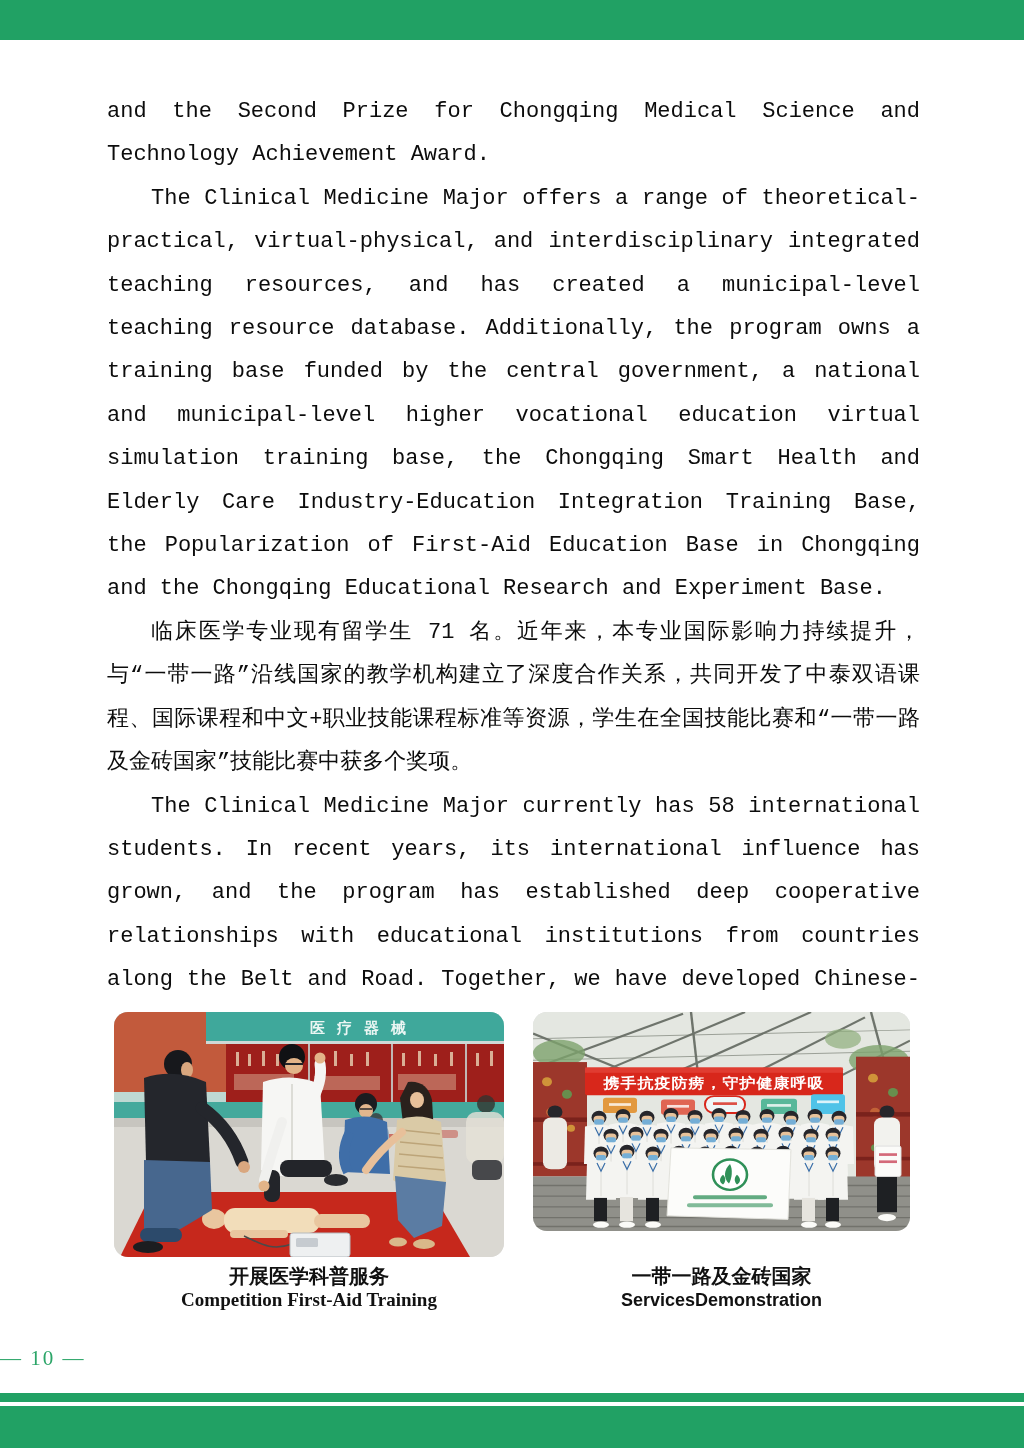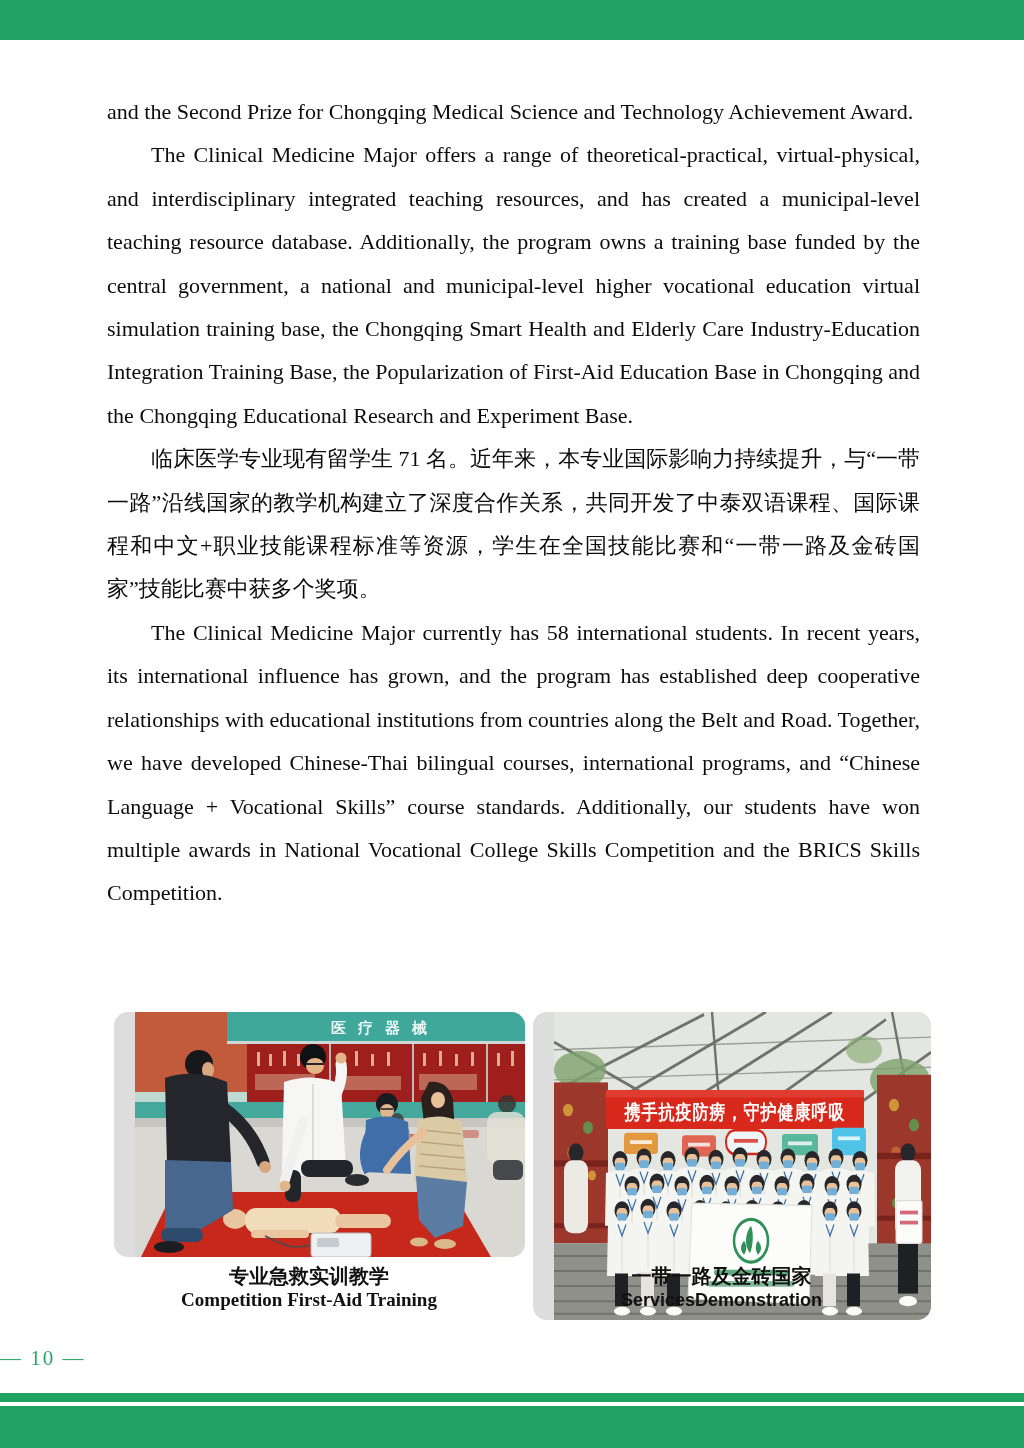--- a/index.html
+++ b/index.html
@@ -8,29 +8,29 @@
     background:#ffffff;overflow:hidden;
     font-family:"Liberation Serif","DejaVu Serif",serif;
   }
   .topbar{position:absolute;left:0;top:0;width:1024px;height:40px;background:#21a164;}
   .bar-thin{position:absolute;left:0;top:1393px;width:1024px;height:9px;background:#21a164;}
   .bar-thick{position:absolute;left:0;top:1406px;width:1024px;height:42px;background:#21a164;}
   .content{
     position:absolute;left:107px;top:90px;width:813px;height:924px;overflow:hidden;
     font-size:22px;line-height:43.4px;color:#0c0c0c;text-align:justify;
   }
-  .content p{margin:0;}
+  .content p{margin:0;font-family:Liberation Mono, monospace;}
   .content p.indent{text-indent:44px;}
   .zh{font-family:"Liberation Serif","DejaVu Serif",serif;}
   .photo{
-    position:absolute;margin:0;border-radius:14px;overflow:hidden;background:#ddd;padding-left:21px;
+    position:absolute;margin:0;border-radius:14px;overflow:hidden;background:#ddd;
   }
   .photo svg{display:block;width:100%;height:100%;}
   .photo-left{left:114px;top:1012px;width:390px;height:245px;}
-  .photo-right{left:533px;top:1012px;width:377px;height:308px;}
+  .photo-right{left:533px;top:1012px;width:377px;height:219px;}
   .caption{
     position:absolute;text-align:center;color:#111;
   }
   .caption-left{left:114px;top:1264px;width:390px;}
   .caption-right{left:533px;top:1264px;width:377px;}
   .cap-zh{font-family:"Liberation Sans","DejaVu Sans",sans-serif;font-weight:bold;font-size:20px;line-height:24px;}
   .cap-en{font-family:"Liberation Serif","DejaVu Serif",serif;font-weight:bold;font-size:19px;line-height:24px;}
   .cap-en2{font-family:"Liberation Sans","DejaVu Sans",sans-serif;font-weight:bold;font-size:18px;line-height:24px;}
   .page-number{
     position:absolute;left:0;top:1346px;width:1024px;text-align:left;
@@ -335,21 +335,21 @@
         <path d="M204,182 C208,186 208,190 204,193 C201,190 201,185 204,182 Z" fill="#2f9058"></path>
         <g fill="#2f9058">
           <rect x="160" y="205" width="74" height="4.5" rx="2" opacity="0.75"></rect>
           <rect x="154" y="214" width="86" height="4.5" rx="2" opacity="0.6"></rect>
         </g>
       </g>
     </svg>
   </figure>
 
   <div class="caption caption-left">
-    <div class="cap-zh">专业急救实训教学</div>
+    <div class="cap-zh">开展医学科普服务</div>
     <div class="cap-en">Competition First-Aid Training</div>
   </div>
   <div class="caption caption-right">
     <div class="cap-zh">一带一路及金砖国家</div>
     <div class="cap-en2">ServicesDemonstration</div>
   </div>
 
   <div class="page-number">— 10 —</div>
 
   <div class="bar-thin"></div>

